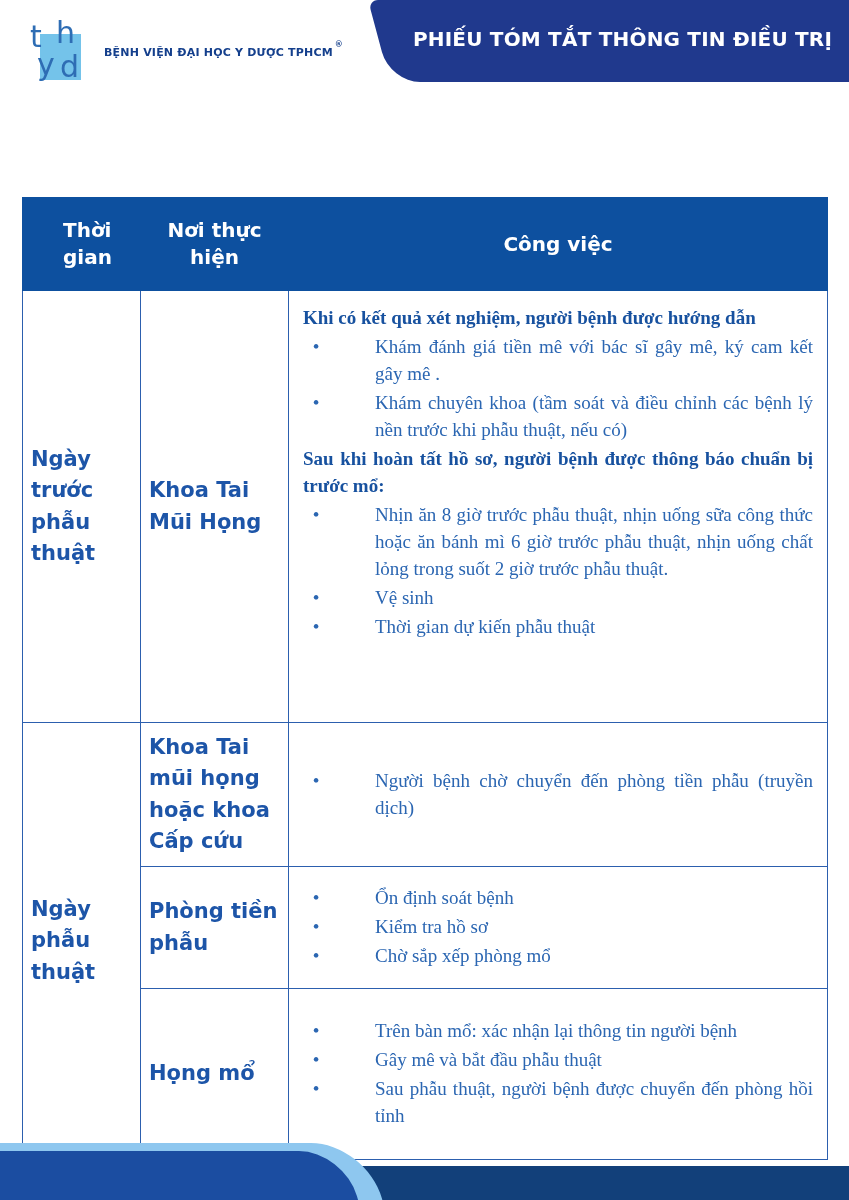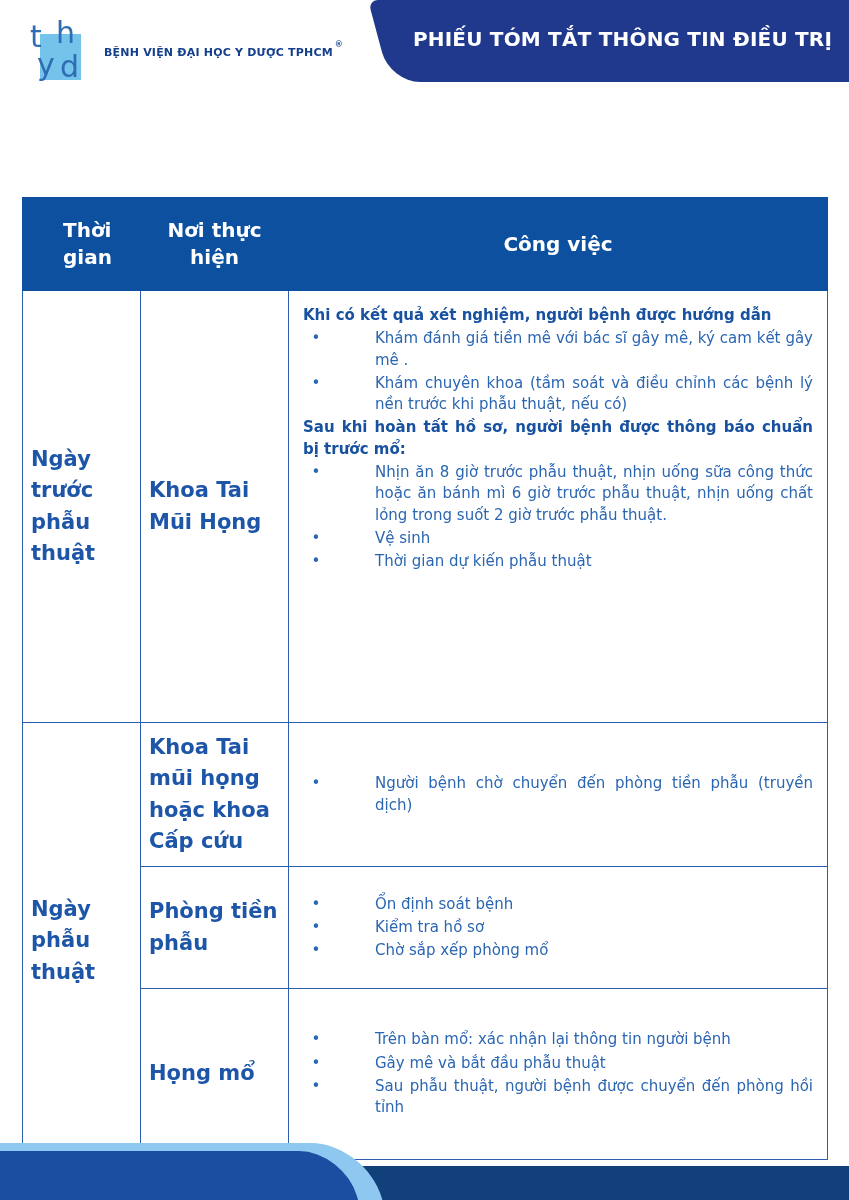--- a/index.html
+++ b/index.html
@@ -58,21 +58,21 @@
   .schedule th.th-place { padding:0 14px; }
   .schedule tbody tr:nth-child(1) { height:432px; }
   .schedule tbody tr:nth-child(2) { height:144px; }
   .schedule tbody tr:nth-child(3) { height:122px;padding-left:36px; }
   .schedule td.time, .schedule td.place {
     vertical-align:middle; padding:6px 8px;
     color:#1d55a8; font-size:21px; font-weight:700; line-height:1.5;margin-left:44px;
   }
   .schedule td.tasks { vertical-align:middle; padding:10px 14px; }
   .schedule tbody tr:first-child td.tasks { vertical-align:top; padding-top:12px; }
-  .task { font-size:15px; line-height:1.42; color:#2b66b2; margin:2px 0; }
+  .task { font-size:19px; line-height:1.42; color:#2b66b2; margin:2px 0;font-family:Liberation Serif, serif; }
   .task.heading { font-weight:700; color:#17519f; text-align:justify; }
   .task.bullet { display:flex; }
   .task .dot { flex:0 0 26px; text-align:center; color:#2b66b2; }
   .task .txt { flex:1; text-align:justify;margin-left:46px; }
 
   
   .footer-bar {
     position:absolute; left:0; right:0; top:1166px; bottom:0;
     background:#12407a; z-index:2;
   }

